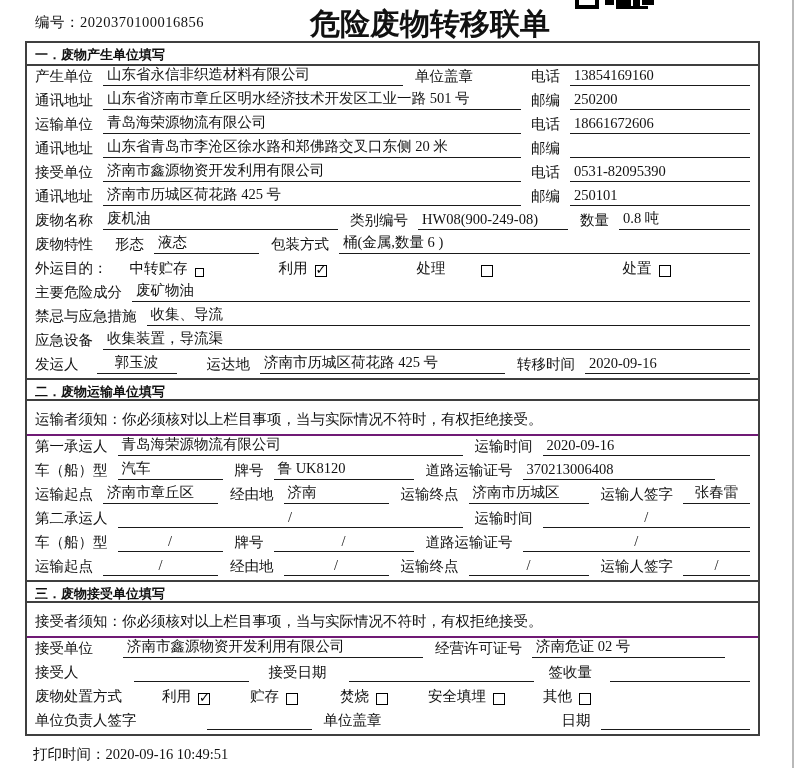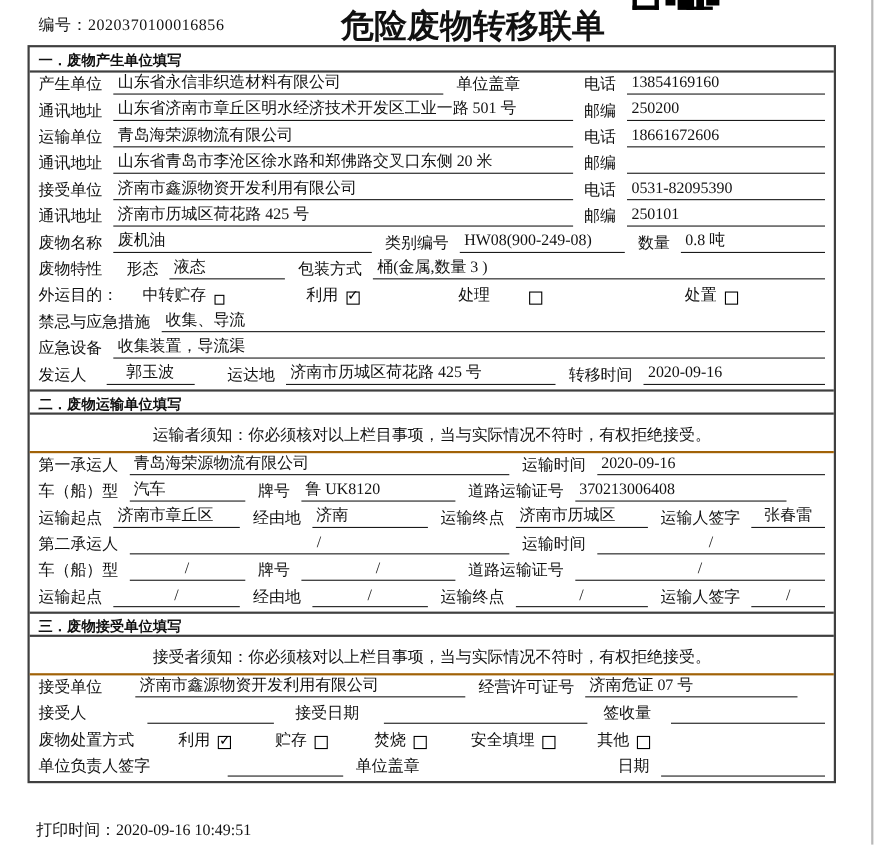--- a/index.html
+++ b/index.html
@@ -24,21 +24,21 @@
                font-family:"Liberation Sans","DejaVu Sans",sans-serif; font-weight:bold;
                font-size:30px; white-space:nowrap; }
 
   .form { position:absolute; left:25px; top:41px; width:735px; border:2px solid #3f3f3f; background:#fff; }
 
   .sec-title { height:23px; padding:3px 8px 0; font-family:"Liberation Sans","DejaVu Sans",sans-serif;
                font-weight:bold; font-size:13px; border-bottom:2px solid #3f3f3f; }
   .sec-title.bt { border-top:2px solid #3f3f3f; }
 
   .row { height:24px; padding:0 8px 4px; display:flex; align-items:flex-end; white-space:nowrap; }
-  .note { height:35px; padding:9px 8px 0; border-bottom:2px solid #a16207;text-align:center; }
+  .note { height:35px; padding:9px 8px 0; border-bottom:2px solid #701a75; }
 
   .lbl { margin-right:10px; }
   .u { border-bottom:1px solid #1a1a1a; padding:0 4px 1px; min-height:16px; }
   .grow { flex:1 1 auto; }
   .ctr { text-align:center; }
   .rgroup { margin-left:auto; display:flex; align-items:flex-end; }
 
   .w80{width:80px;} .w105{width:105px;} .w115{width:115px;} .w120{width:120px;} .w140{width:140px;} .w150{width:150px;} .w180{width:180px;}
   .w185{width:185px;} .w235{width:235px;} .w245{width:245px;} .w300{width:300px;} .w345{width:345px;}
   .ml8{margin-left:8px;} .ml12{margin-left:12px;} .ml15{margin-left:15px;} .ml20{margin-left:20px;}
@@ -141,21 +141,21 @@
     <span class="u w150">HW08(900-249-08)</span>
     <span class="lbl ml12">数量</span>
     <span class="u grow">0.8 吨</span>
   </div>
 
   <div class="row">
     <span class="lbl">废物特性</span>
     <span class="lbl ml12">形态</span>
     <span class="u w105">液态</span>
     <span class="lbl ml12">包装方式</span>
-    <span class="u grow">桶(金属,数量 3 )</span>
+    <span class="u grow">桶(金属,数量 6 )</span>
   </div>
 
   <div class="row">
     <span class="lbl">外运目的：</span>
     <span class="opt ml12">
       <span class="olabel">中转贮存</span>
       <span class="cb small"></span>
     </span>
     <span class="opt ml75">
       <span class="olabel">利用</span>
@@ -164,20 +164,24 @@
     <span class="opt ml90">
       <span class="olabel">处理</span>
       <span class="cb"></span>
     </span>
     <span class="opt ml130">
       <span class="olabel">处置</span>
       <span class="cb"></span>
     </span>
   </div>
 
+  <div class="row">
+    <span class="lbl">主要危险成分</span>
+    <span class="u grow">废矿物油</span>
+  </div>
 
   <div class="row">
     <span class="lbl">禁忌与应急措施</span>
     <span class="u grow">收集、导流</span>
   </div>
 
   <div class="row">
     <span class="lbl">应急设备</span>
     <span class="u grow">收集装置，导流渠</span>
   </div>
@@ -248,21 +252,21 @@
     <span class="u grow ctr">/</span>
   </div>
 
   <div class="sec-title bt">三．废物接受单位填写</div>
   <div class="note">接受者须知：你必须核对以上栏目事项，当与实际情况不符时，有权拒绝接受。</div>
 
   <div class="row">
     <span class="lbl">接受单位</span>
     <span class="u w300 ml20">济南市鑫源物资开发利用有限公司</span>
     <span class="lbl ml12">经营许可证号</span>
-    <span class="u grow mr25">济南危证 07 号</span>
+    <span class="u grow mr25">济南危证 02 号</span>
   </div>
 
   <div class="row">
     <span class="lbl">接受人</span>
     <span class="u w115 ml45"></span>
     <span class="lbl ml20">接受日期</span>
     <span class="u w185 ml12"></span>
     <span class="lbl ml15">签收量</span>
     <span class="u grow ml8"></span>
   </div>

